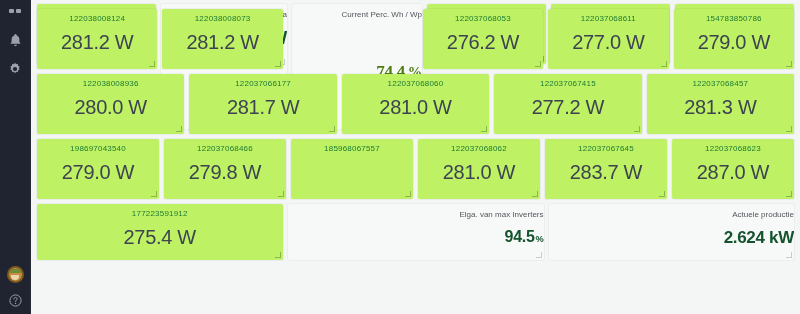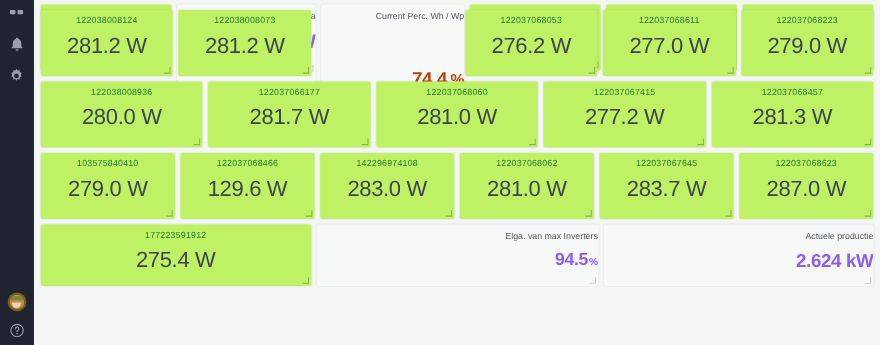--- a/index.html
+++ b/index.html
@@ -102,22 +102,22 @@
   .panel.light .p-title {
     font-size: 8px;
     color: #52565c;
     margin-top: 6px;
     white-space: nowrap;
   }
   .panel.light .p-value {
     font-weight: bold;
     letter-spacing: -.3px;
   }
-  .panel.light .p-value.green-text { color: #8b5cf6; }
-  .panel.light .p-value.orange-text { color: #c2410c; }
+  .panel.light .p-value.green-text { color: #14532d; }
+  .panel.light .p-value.orange-text { color: #4d7c0f; font-family: Liberation Serif, serif; }
   .p-unit { font-size: 0.58em; font-weight: bold; margin-left: 1px; }
 
   
   .handle {
     position: absolute; right: 2px; bottom: 2px;
     width: 6px; height: 6px;
     pointer-events: none;
   }
   .handle:before {
     content: ""; position: absolute; right: 0; bottom: 0;
@@ -234,21 +234,21 @@
         <div class="p-title">122037068053</div>
         <div class="p-value">276.2 W</div>
         <div class="handle"></div>
       </div>
       <div class="panel green">
         <div class="p-title">122037068611</div>
         <div class="p-value">277.0 W</div>
         <div class="handle"></div>
       </div>
       <div class="panel green">
-        <div class="p-title">122037068223</div>
+        <div class="p-title">154783850786</div>
         <div class="p-value">279.0 W</div>
         <div class="handle"></div>
       </div>
     </div>
 
     <div class="row">
       <div class="panel green">
         <div class="p-title">122038008936</div>
         <div class="p-value">280.0 W</div>
         <div class="handle"></div>
@@ -270,32 +270,31 @@
       </div>
       <div class="panel green">
         <div class="p-title">122037068457</div>
         <div class="p-value">281.3 W</div>
         <div class="handle"></div>
       </div>
     </div>
 
     <div class="row">
       <div class="panel green">
-        <div class="p-title">103575840410</div>
+        <div class="p-title">198697043540</div>
         <div class="p-value">279.0 W</div>
         <div class="handle"></div>
       </div>
       <div class="panel green">
         <div class="p-title">122037068466</div>
-        <div class="p-value">129.6 W</div>
-        <div class="handle"></div>
-      </div>
-      <div class="panel green">
-        <div class="p-title">142296974108</div>
-        <div class="p-value">283.0 W</div>
+        <div class="p-value">279.8 W</div>
+        <div class="handle"></div>
+      </div>
+      <div class="panel green">
+        <div class="p-title">185968067557</div>
         <div class="handle"></div>
       </div>
       <div class="panel green">
         <div class="p-title">122037068062</div>
         <div class="p-value">281.0 W</div>
         <div class="handle"></div>
       </div>
       <div class="panel green">
         <div class="p-title">122037067645</div>
         <div class="p-value">283.7 W</div>

